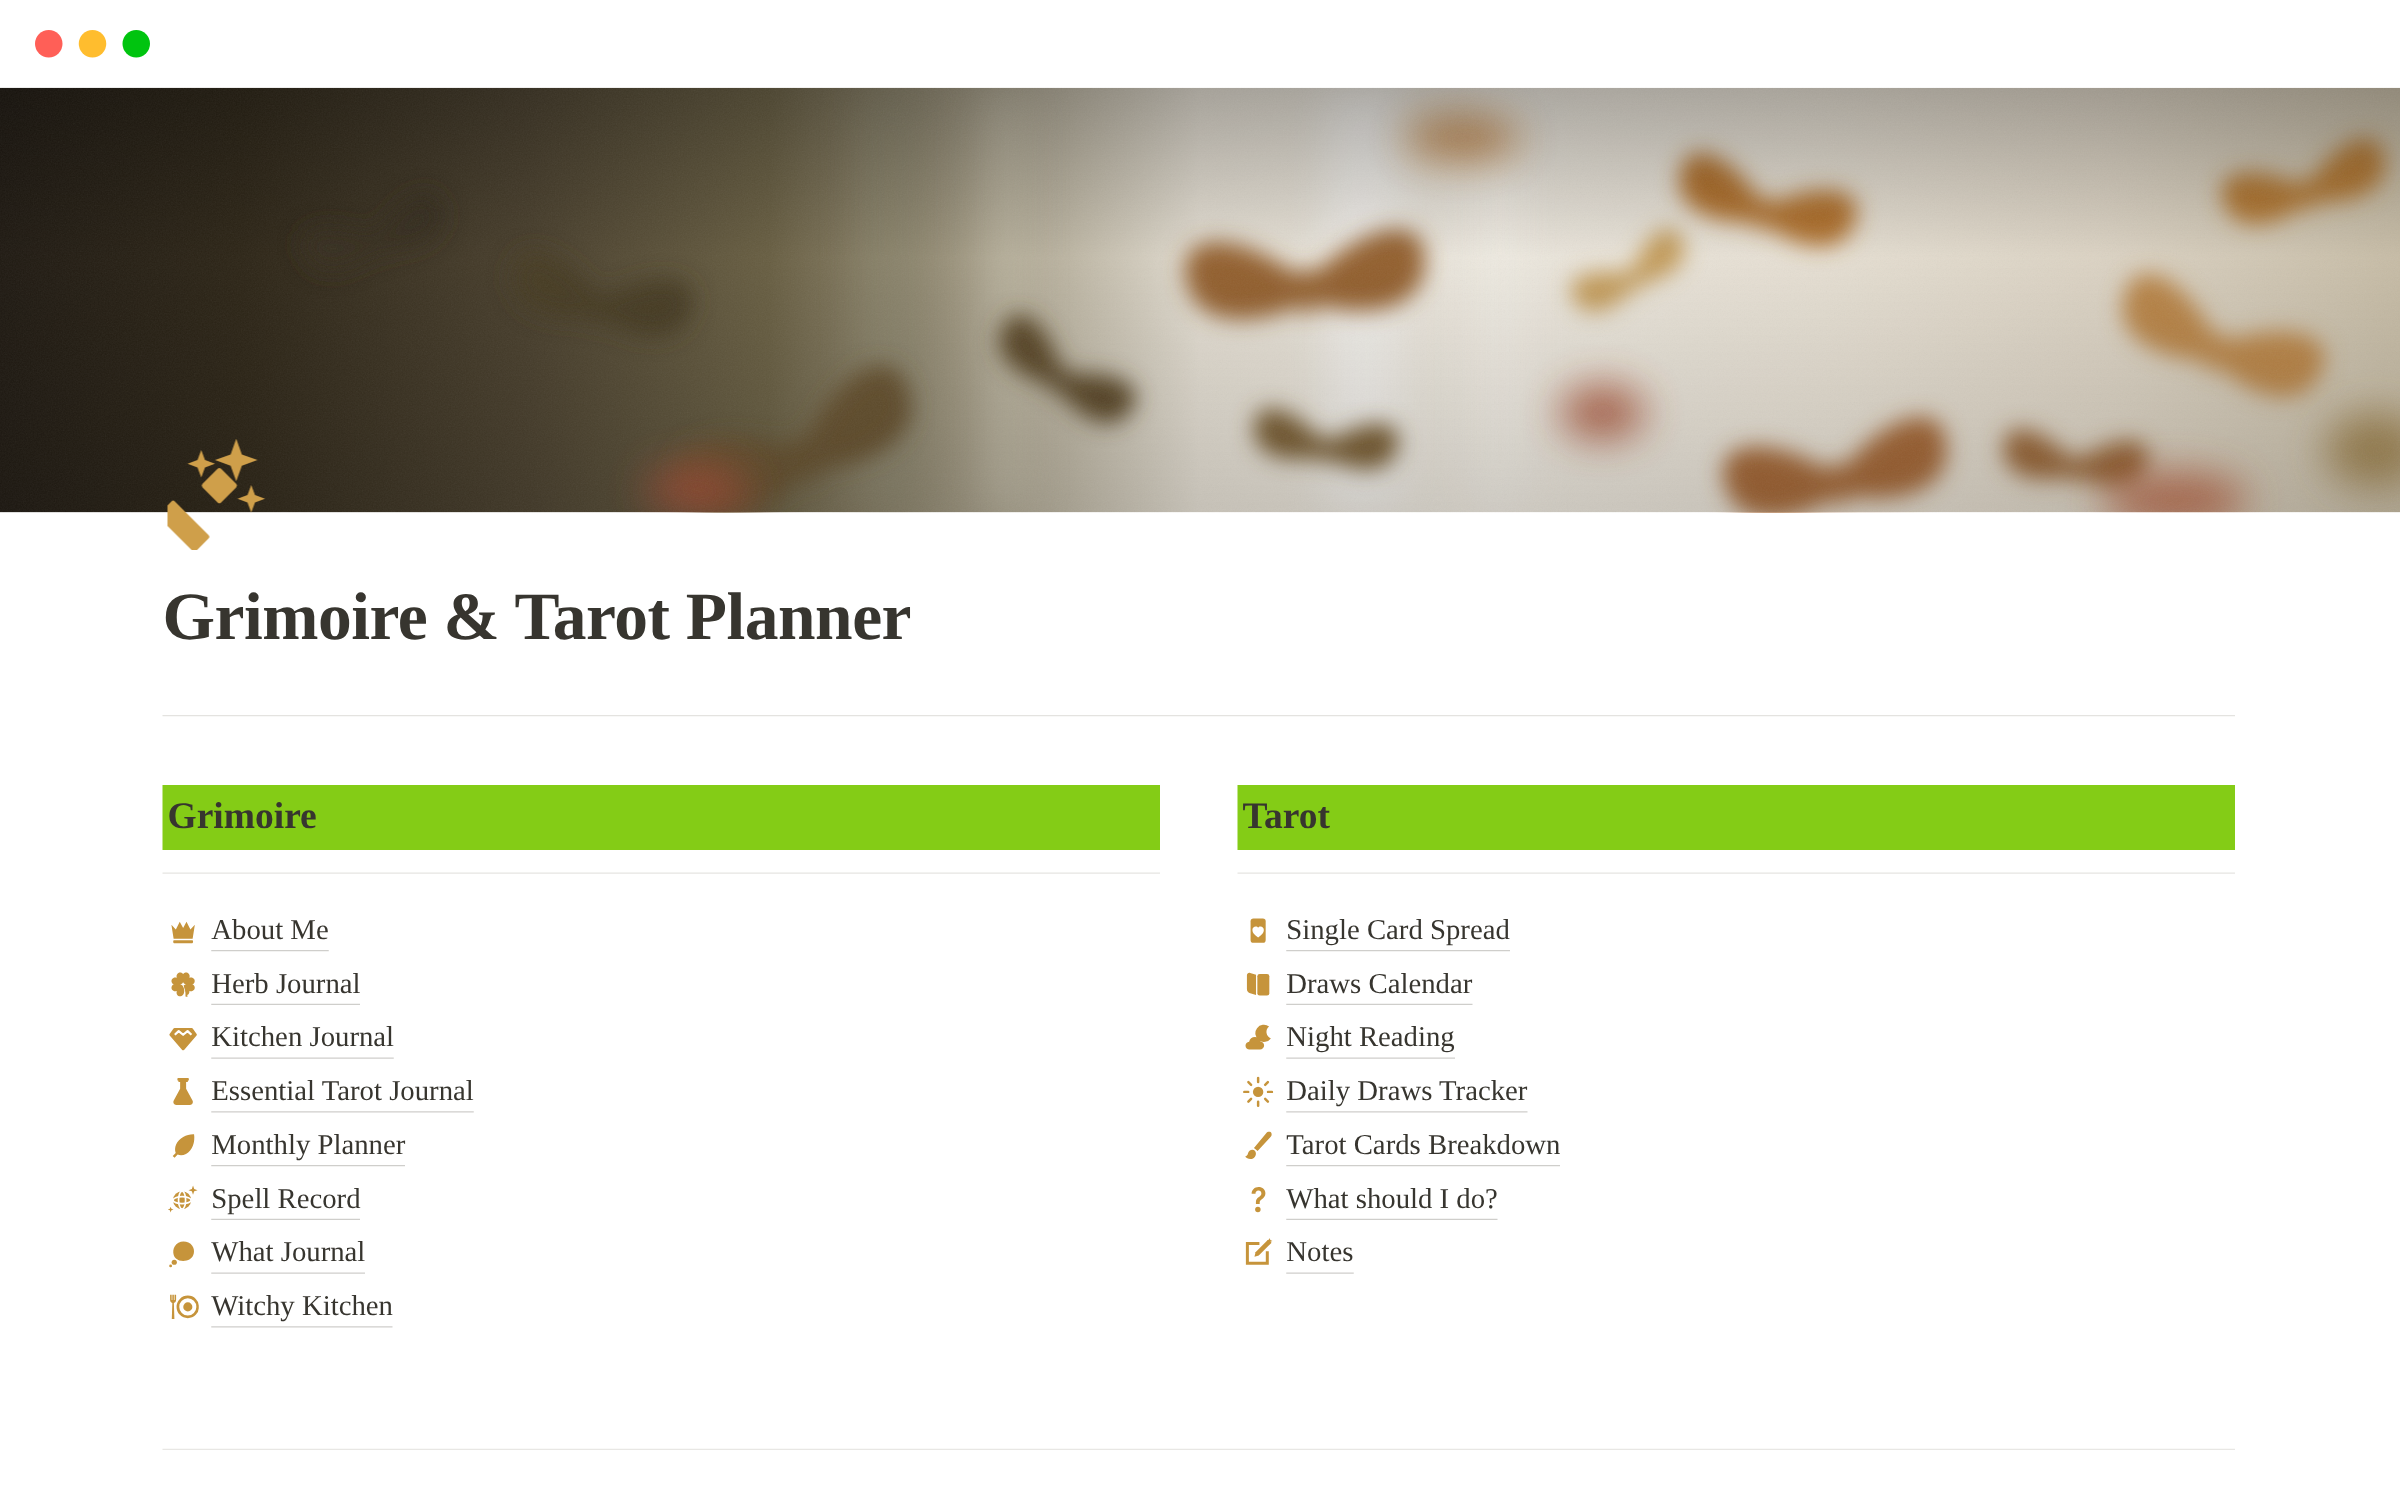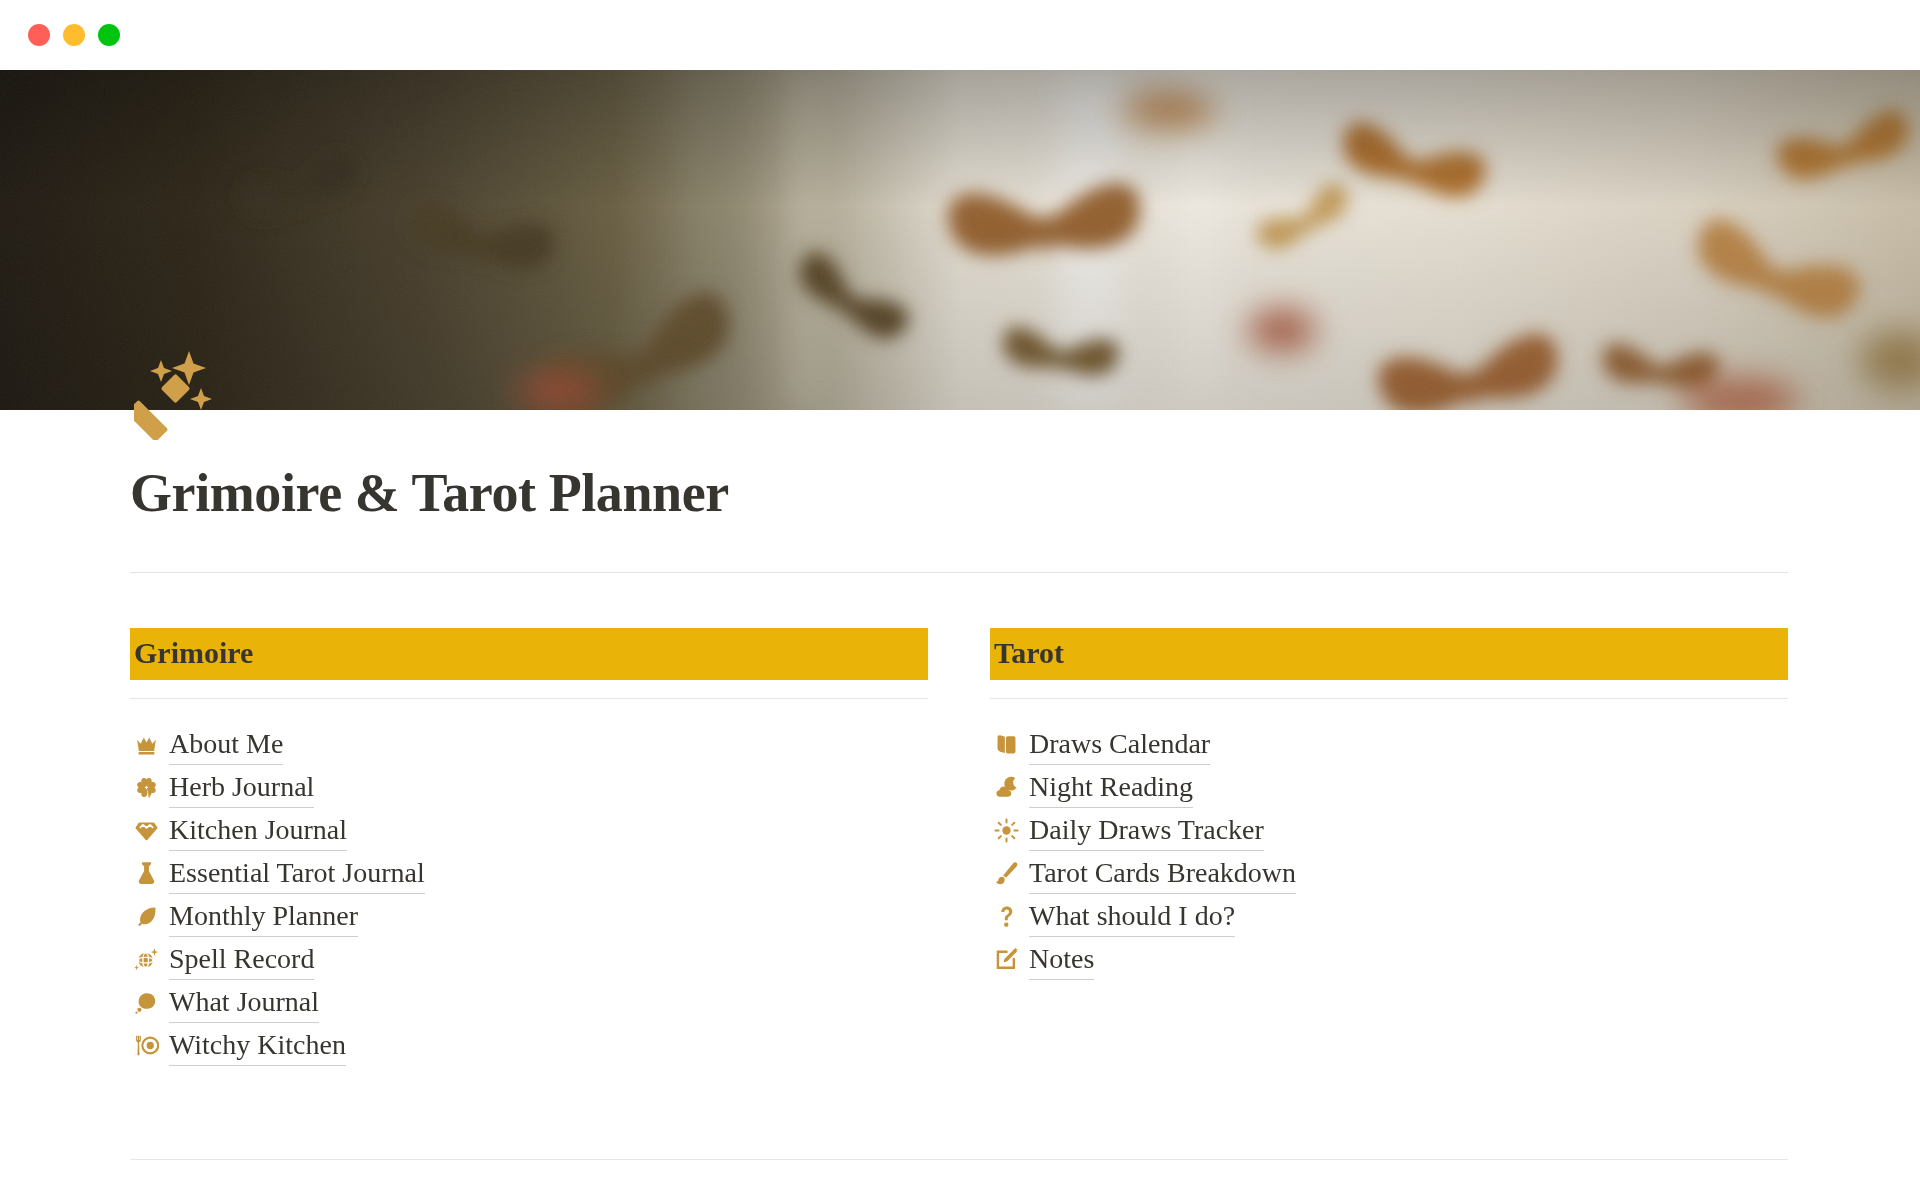--- a/index.html
+++ b/index.html
@@ -77,21 +77,21 @@
   .columns {
     display: flex;
     margin-left: 130px;
     margin-top: 55px;
     gap: 62px;
     width: 1658px;
   }
   .col { width: 798px; }
 
   .col-head {
-    background: #eab308;
+    background: #84cc16;
     font-size: 30px;
     font-weight: 700;
     color: #37352f;
     line-height: 1.28;
     padding: 6px 4px 8px 4px;
     display: block;
   }
   .col-rule {
     height: 1px;
     background: #e6e5e2;
@@ -107,21 +107,21 @@
     gap: 10px;
     padding-left: 4px;
   }
   .licon {
     width: 25px; height: 25px;
     flex: 0 0 25px;
     display: flex; align-items: center; justify-content: center;
   }
   .licon svg { display:block; }
   .ltext {
-    font-size: 28px;
+    font-size: 23px;
     color: #37352f;
     border-bottom: 1px solid #cfcecb;
     line-height: 1.35;
     padding-bottom: 1px;
     font-family: "Liberation Serif", "DejaVu Serif", serif;
     cursor: pointer;
   }
 
   .hr2 {
     height: 1px;
@@ -351,20 +351,29 @@
         </div>
 
       </div>
     </div>
 
     <div class="col">
       <div class="col-head">Tarot</div>
       <div class="col-rule"></div>
       <div class="links">
 
+        <div class="link-row">
+          <span class="licon">
+            <svg width="25" height="25" viewBox="0 0 24 24">
+                <rect x="6.2" y="2.6" width="11.6" height="18.8" rx="2.2" fill="#c6943b"></rect>
+                <path d="M12 17.2 C9.0 15.0 7.6 13.6 7.6 11.5 C7.6 9.9 8.8 8.8 10.2 8.8 C11.0 8.8 11.7 9.2 12 9.7 C12.3 9.2 13.0 8.8 13.8 8.8 C15.2 8.8 16.4 9.9 16.4 11.5 C16.4 13.6 15.0 15.0 12 17.2 Z" fill="#ffffff"></path>
+              </svg>
+          </span>
+          <span class="ltext">Single Card Spread</span>
+        </div>
 
         <div class="link-row">
           <span class="licon">
             <svg width="25" height="25" viewBox="0 0 24 24" fill="#c6943b">
                 <path d="M3.4 5.0 C3.4 3.7 4.7 2.8 5.9 3.2 L10.4 4.6 v15.6 L5.9 18.9 C4.5 18.5 3.4 17.2 3.4 15.7 Z"></path>
                 <rect x="11.4" y="4.0" width="9.2" height="16.6" rx="1.8"></rect>
               </svg>
           </span>
           <span class="ltext">Draws Calendar</span>
         </div>

